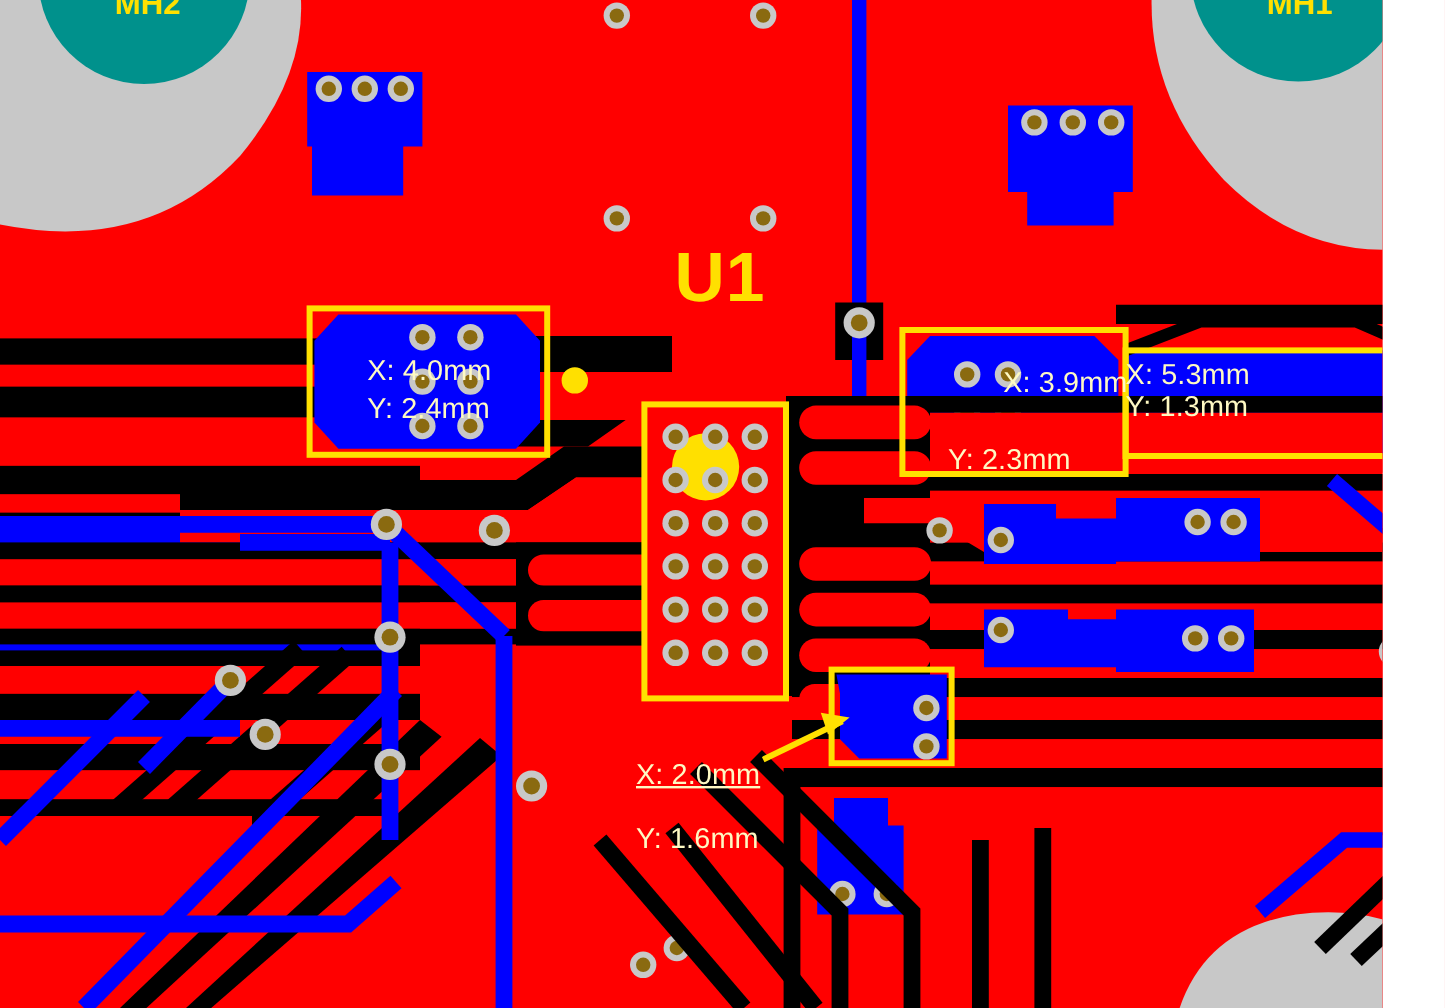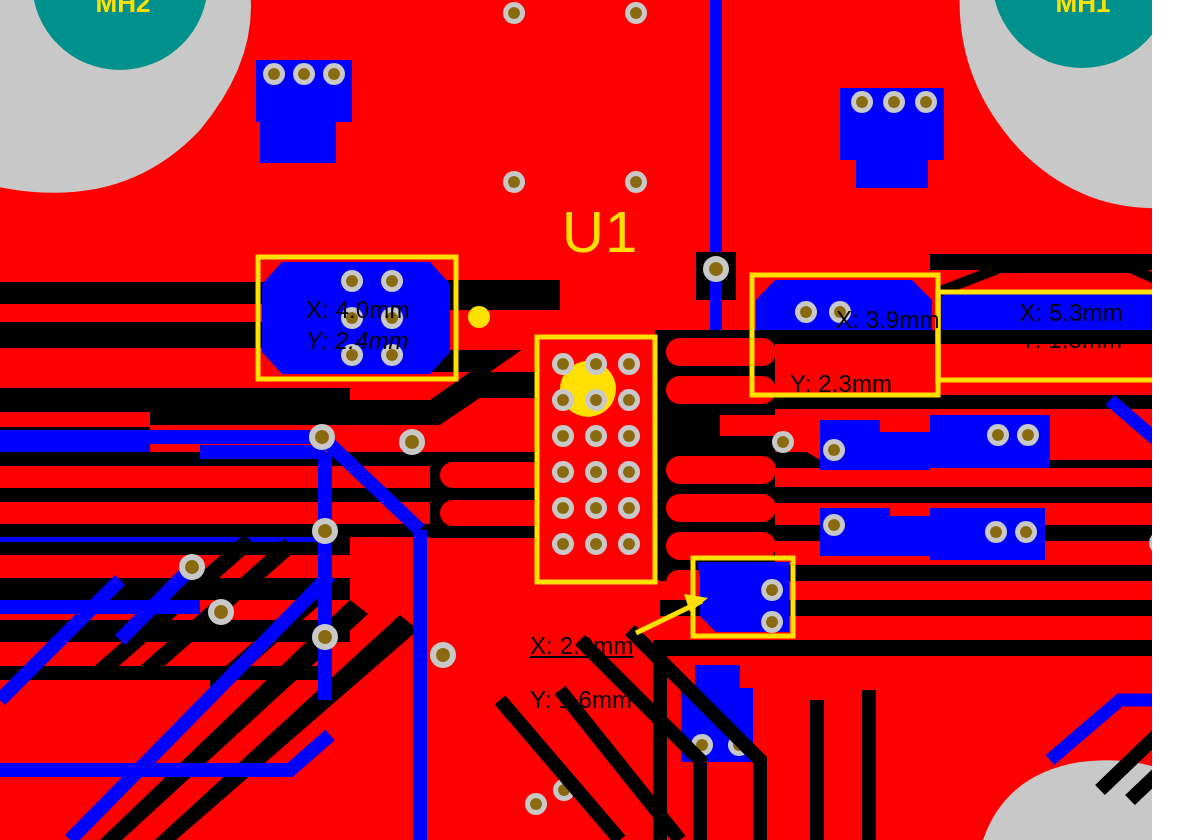--- a/index.html
+++ b/index.html
@@ -17,35 +17,35 @@
   }
   #board svg.layer {
     position: absolute;
     left: 0;
     top: 0;
     width: 1204px;
     height: 840px;
   }
   .ann-text {
     position: absolute;
-    color: #000000;
+    color: #fef9c3;
     font-family: "Liberation Sans", sans-serif;
     font-size: 24px;
     line-height: 31px;
     white-space: nowrap;
     pointer-events: none;
     letter-spacing: 0.1px;
   }
-  .ann-text.centered { text-align: center; }
+  .ann-text.centered { text-align: left; }
   .ref-des {
     position: absolute;
     color: #ffe000;
     font-family: "Liberation Sans", sans-serif;
     font-size: 58px;
-    font-weight: normal;
+    font-weight: bold;
     letter-spacing: 1px;
     white-space: nowrap;
   }
   .mh-label {
     position: absolute;
     color: #ffe000;
     font-family: "Liberation Sans", sans-serif;
     font-size: 26px;
     font-weight: bold;
     white-space: nowrap;
@@ -358,21 +358,21 @@
     </g>
   </svg>
 
   <div class="mh-label" style="left:78px; top:-12px; width:90px;">MH2</div>
   <div class="mh-label" style="left:1038px; top:-12px; width:90px;">MH1</div>
 
   <div class="ref-des" style="left:562px; top:198px;">U1</div>
 
   <div>
     <div class="ann-text" style="left:306px; top:294px;">X: 4.0mm</div>
-    <div class="ann-text" style="left:306px; top:325px;font-style:italic;">Y: 2.4mm</div>
+    <div class="ann-text" style="left:306px; top:325px;">Y: 2.4mm</div>
   </div>
 
 
   <div>
     <div class="ann-text" style="left:836px; top:304px;">X: 3.9mm</div>
     <div class="ann-text" style="left:790px; top:342px;margin-top:26px;">Y: 2.3mm</div>
   </div>
 
   <div>
     <div class="ann-text centered" style="left:938px; top:297px; width:266px;">X: 5.3mm</div>

